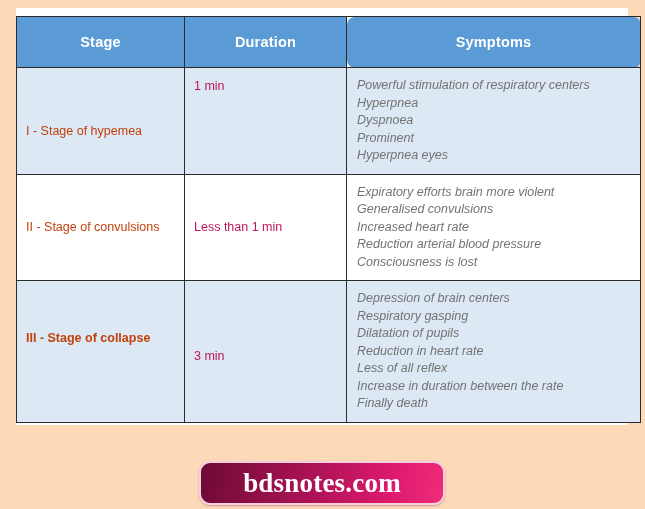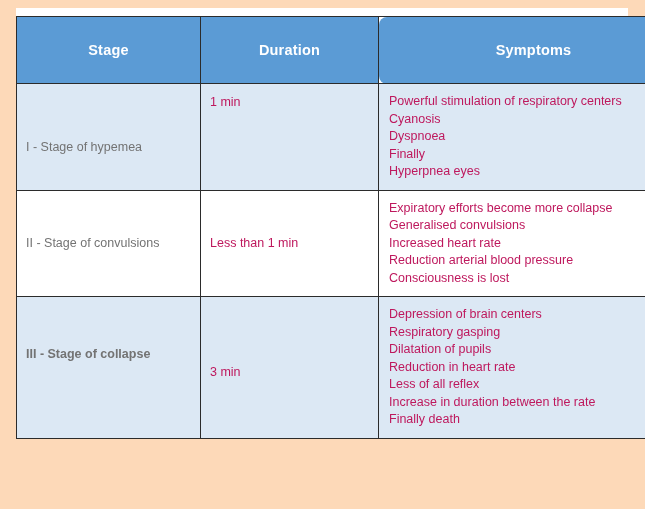--- a/index.html
+++ b/index.html
@@ -38,21 +38,21 @@
     left: 16px;
     top: 16px;
     width: 597px;
     border-collapse: collapse;
     table-layout: fixed;
   }
 
   .stage-table th,
   .stage-table td {
     border: 1px solid #2b2b2b;
-    padding: 12px;
+    padding: 4px;
     vertical-align: middle;
   }
 
   .stage-table thead th {
     background: #5b9bd5;
     color: #ffffff;
     font-size: 14.5px;
     font-weight: bold;
     text-align: center;
     height: 42px;
@@ -62,21 +62,21 @@
   .col-stage   { width: 159px; }
   .col-dur     { width: 153px; }
   .col-sym     { width: 285px; border-radius: 8px; }
 
   .row-tint td { background: #dce8f4; }
   .row-plain td { background: #ffffff; }
 
   td.cell-stage {
     padding: 2px 9px;
     font-size: 12.5px;
-    color: #737373;
+    color: #c2410c;
     vertical-align: middle;
     margin-left: 18px;
   }
 
   td.cell-duration {
     padding: 6px 9px;
     font-size: 12.5px;
     color: #be185d;
     vertical-align: middle;
   }
@@ -88,22 +88,23 @@
 
   .symptom-list {
     list-style: none;
     margin: 0;
     padding: 0;
   }
 
   .symptom-list li {
     font-size: 12.5px;
     line-height: 17.5px;
-    color: #be185d;
+    color: #737373;
     white-space: nowrap;
+    font-style: italic;
   }
 
   
   tr.row-1 td.cell-duration { vertical-align: top; padding-top: 11px; }
   tr.row-3 td.cell-duration { vertical-align: middle; padding-top: 16px; }
   tr.row-1 td.cell-stage { vertical-align: middle; padding-top: 22px; }
   tr.row-3 td.cell-stage { vertical-align: middle; padding-bottom: 28px; font-weight: bold; }
 
   .brand-badge {
     position: absolute;
@@ -146,34 +147,34 @@
       </tr>
     </thead>
     <tbody>
 
       <tr class="row-tint row-1">
         <td class="cell-stage">I - Stage of hypemea</td>
         <td class="cell-duration">1 min</td>
         <td class="cell-symptoms">
           <ul class="symptom-list">
             <li>Powerful stimulation of respiratory centers</li>
-            <li>Cyanosis</li>
+            <li>Hyperpnea</li>
             <li>Dyspnoea</li>
-            <li>Finally</li>
+            <li>Prominent</li>
             <li>Hyperpnea eyes</li>
           </ul>
         </td>
       </tr>
 
       <tr class="row-plain row-2">
         <td class="cell-stage">II - Stage of convulsions</td>
         <td class="cell-duration">Less than 1 min</td>
         <td class="cell-symptoms">
           <ul class="symptom-list">
-            <li>Expiratory efforts become more collapse</li>
+            <li>Expiratory efforts brain more violent</li>
             <li>Generalised convulsions</li>
             <li>Increased heart rate</li>
             <li>Reduction arterial blood pressure</li>
             <li>Consciousness is lost</li>
           </ul>
         </td>
       </tr>
 
       <tr class="row-tint row-3">
         <td class="cell-stage">III - Stage of collapse</td>
@@ -187,14 +188,17 @@
             <li>Less of all reflex</li>
             <li>Increase in duration between the rate</li>
             <li>Finally death</li>
           </ul>
         </td>
       </tr>
 
     </tbody>
   </table>
 
+  <div class="brand-badge">
+    <span class="brand-badge-text">bdsnotes.com</span>
+  </div>
 
 </div>
 
 </body></html>

